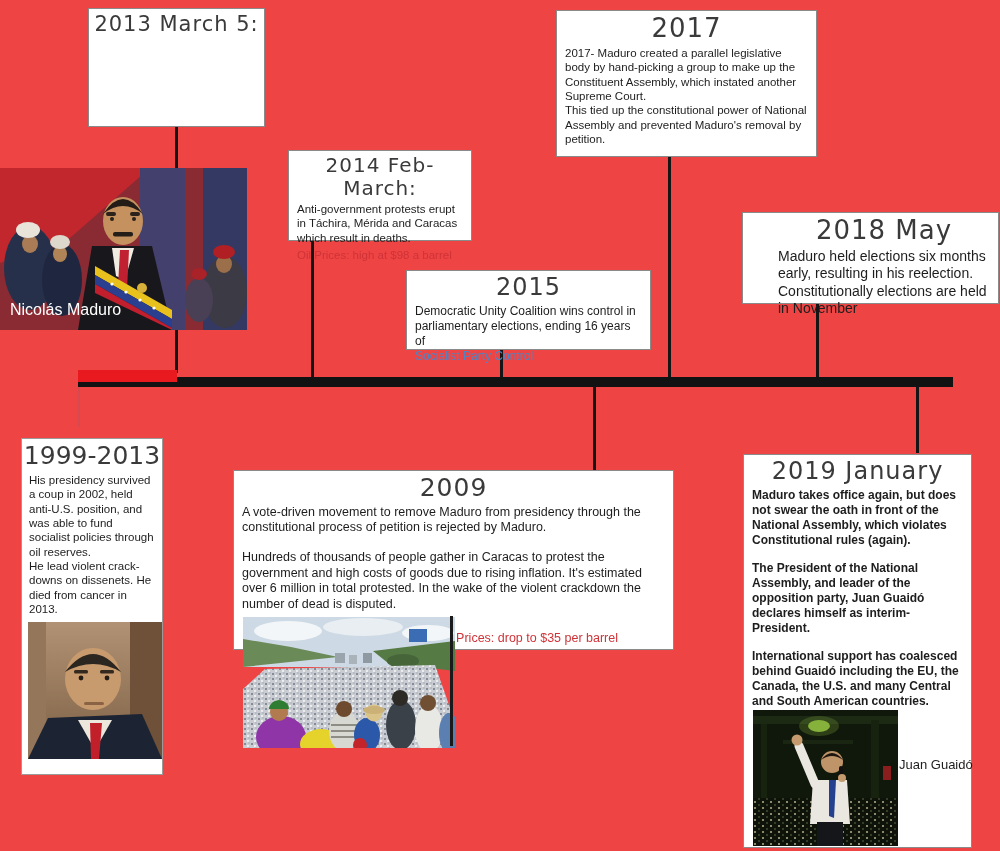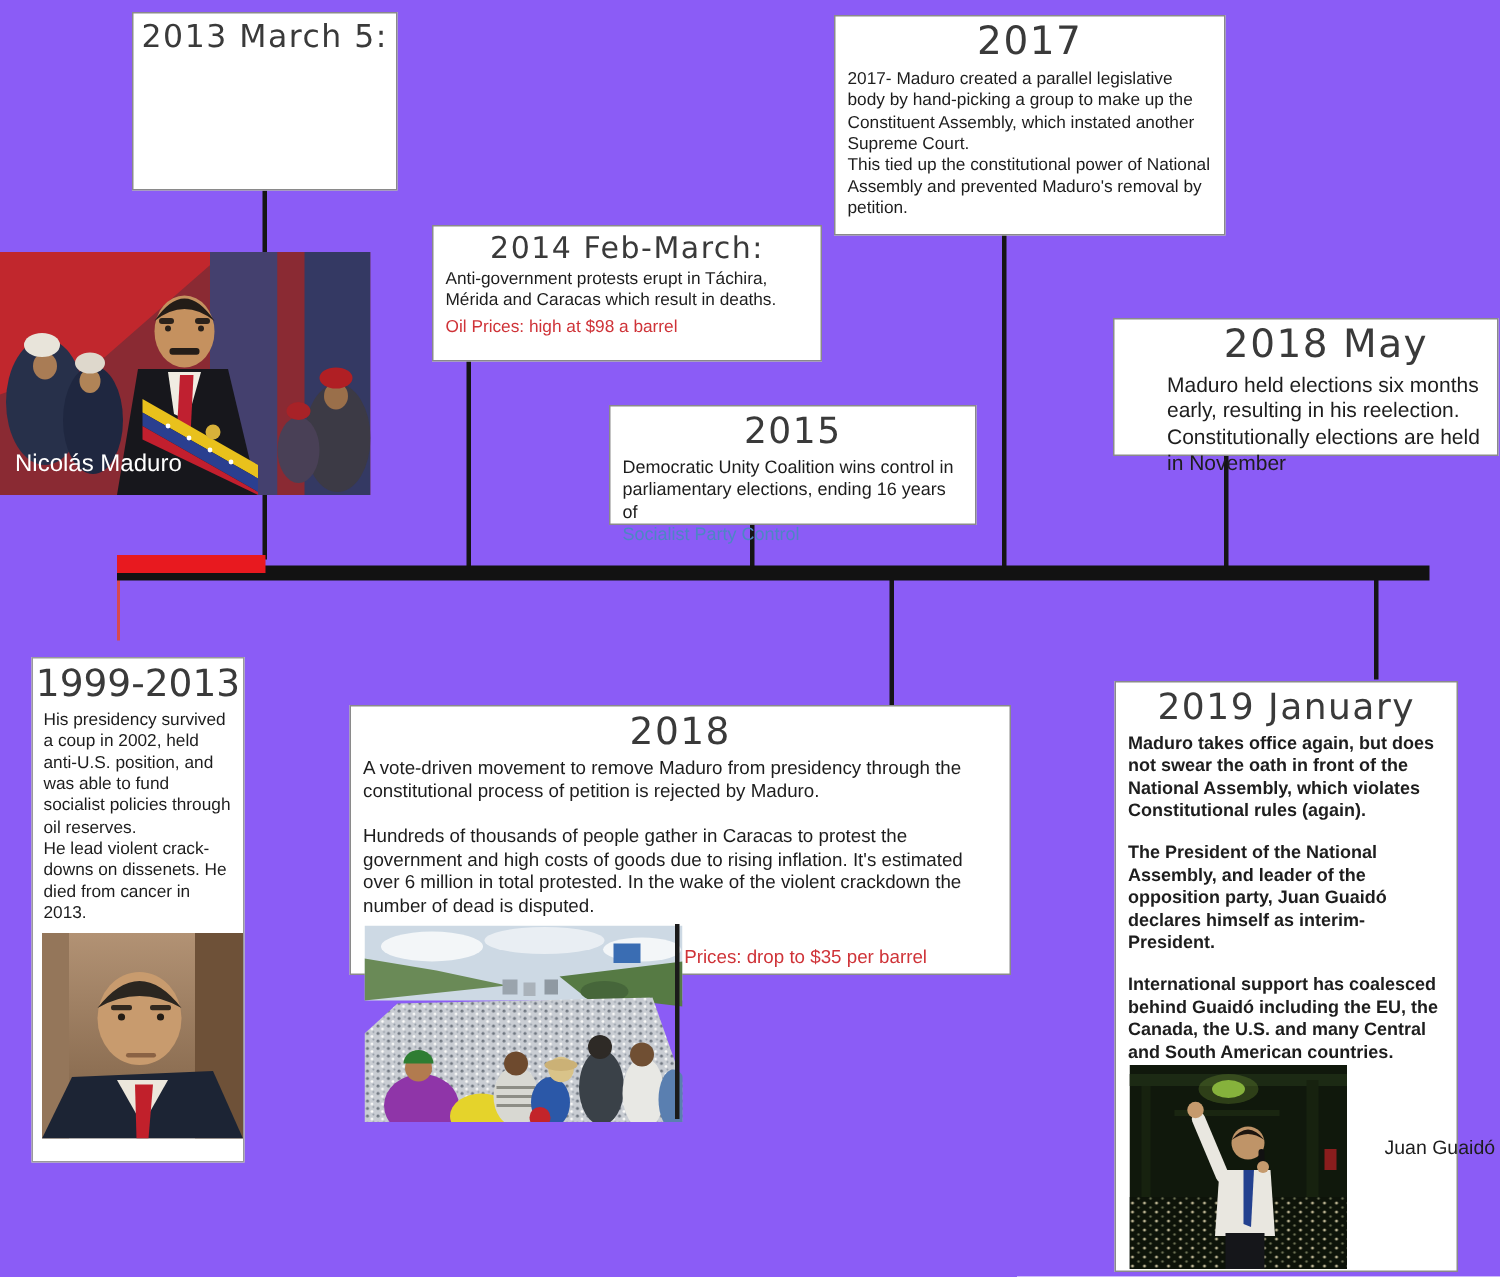--- a/index.html
+++ b/index.html
@@ -1,32 +1,32 @@
 <!DOCTYPE html>
 <html><head>
 <meta charset="utf-8">
 <style>
   html,body{margin:0;padding:0;background:#fff;}
-  #canvas{position:relative;width:1000px;height:851px;background:#8b5cf6;overflow:hidden;
+  #canvas{position:relative;width:1000px;height:851px;background:#ef4444;overflow:hidden;
           font-family:"Liberation Sans",sans-serif;}
 
   .box{position:absolute;background:#fff;border:1px solid #8a8a8a;box-sizing:border-box;z-index:3;}
   .title{font-family:"DejaVu Sans",sans-serif;font-weight:400;color:#3a3a3a;text-align:center;
          letter-spacing:1px;line-height:1.15;margin:3px 0 1px 0;}
   .body{color:#1d1d1d;line-height:1.25;padding:1px 8px 4px 8px;}
   .pre{white-space:pre-line;}
   .oil{color:#cf3338;padding:0 8px 4px 8px;}
   .blue-link{color:#4d86c4;}
 
   
   #box-2013{left:88px;top:8px;width:177px;height:119px;}
   #box-2013 .title{font-size:21px;}
   #box-2013 .body{font-size:12.5px;}
 
-  #box-2014{left:288px;top:150px;width:260px;height:91px;}
+  #box-2014{left:288px;top:150px;width:184px;height:91px;}
   #box-2014 .title{font-size:20px;}
   #box-2014 .body,#box-2014 .oil{font-size:11.5px;}
 
   #box-2015{left:406px;top:270px;width:245px;height:80px;}
   #box-2015 .title{font-size:24px;}
   #box-2015 .body{font-size:12px;}
 
   #box-2016{left:233px;top:470px;width:441px;height:180px;}
   #box-2016 .title{font-size:25px;}
   #box-2016 .body{font-size:12.5px;}
@@ -67,21 +67,21 @@
 
   
   .photo{position:absolute;z-index:4;display:block;}
   #maduro-photo{left:0;top:168px;width:247px;height:162px;}
   #chavez-photo{left:28px;top:622px;width:134px;height:137px;}
   #protest-photo{left:243px;top:617px;width:212px;height:131px;}
   #protest-edge-line{position:absolute;left:450px;top:616px;width:3px;height:130px;background:#1a1a1a;z-index:5;}
   #guaido-photo{left:753px;top:710px;width:145px;height:136px;}
 
   #maduro-caption{position:absolute;left:10px;top:301px;z-index:5;color:#fff;font-size:16px;}
-  #guaido-caption{position:absolute;left:899px;top:757px;z-index:5;color:#1d1d1d;font-size:13px;padding-left:24px;}
+  #guaido-caption{position:absolute;left:899px;top:757px;z-index:5;color:#1d1d1d;font-size:13px;}
 </style>
 </head>
 <body>
 
 <div id="canvas">
 
   <div class="conn" id="conn-2013"></div>
   <div class="conn" id="conn-2014"></div>
   <div class="conn" id="conn-2015"></div>
   <div class="conn" id="conn-2017"></div>
@@ -105,21 +105,21 @@
 
   <div class="box" id="box-2015">
     <div class="title">2015</div>
     <div class="body">
       <span>Democratic Unity Coalition wins control in parliamentary elections, ending 16 years of</span>
       <span class="blue-link" style="display:block">Socialist Party Control</span>
     </div>
   </div>
 
   <div class="box" id="box-2016">
-    <div class="title">2018</div>
+    <div class="title">2009</div>
     <div class="body">
       <p>A vote-driven movement to remove Maduro from presidency through the constitutional process of petition is rejected by Maduro.</p>
       <p>Hundreds of thousands of people gather in Caracas to protest the government and high costs of goods due to rising inflation. It's estimated over 6 million in total protested. In the wake of the violent crackdown the number of dead is disputed.</p>
     </div>
     <div class="oil">Oil Prices: drop to $35 per barrel</div>
   </div>
 
   <div class="box" id="box-2017">
     <div class="title">2017</div>
     <div class="body pre">2017- Maduro created a parallel legislative body by hand-picking a group to make up the Constituent Assembly, which instated another Supreme Court.

